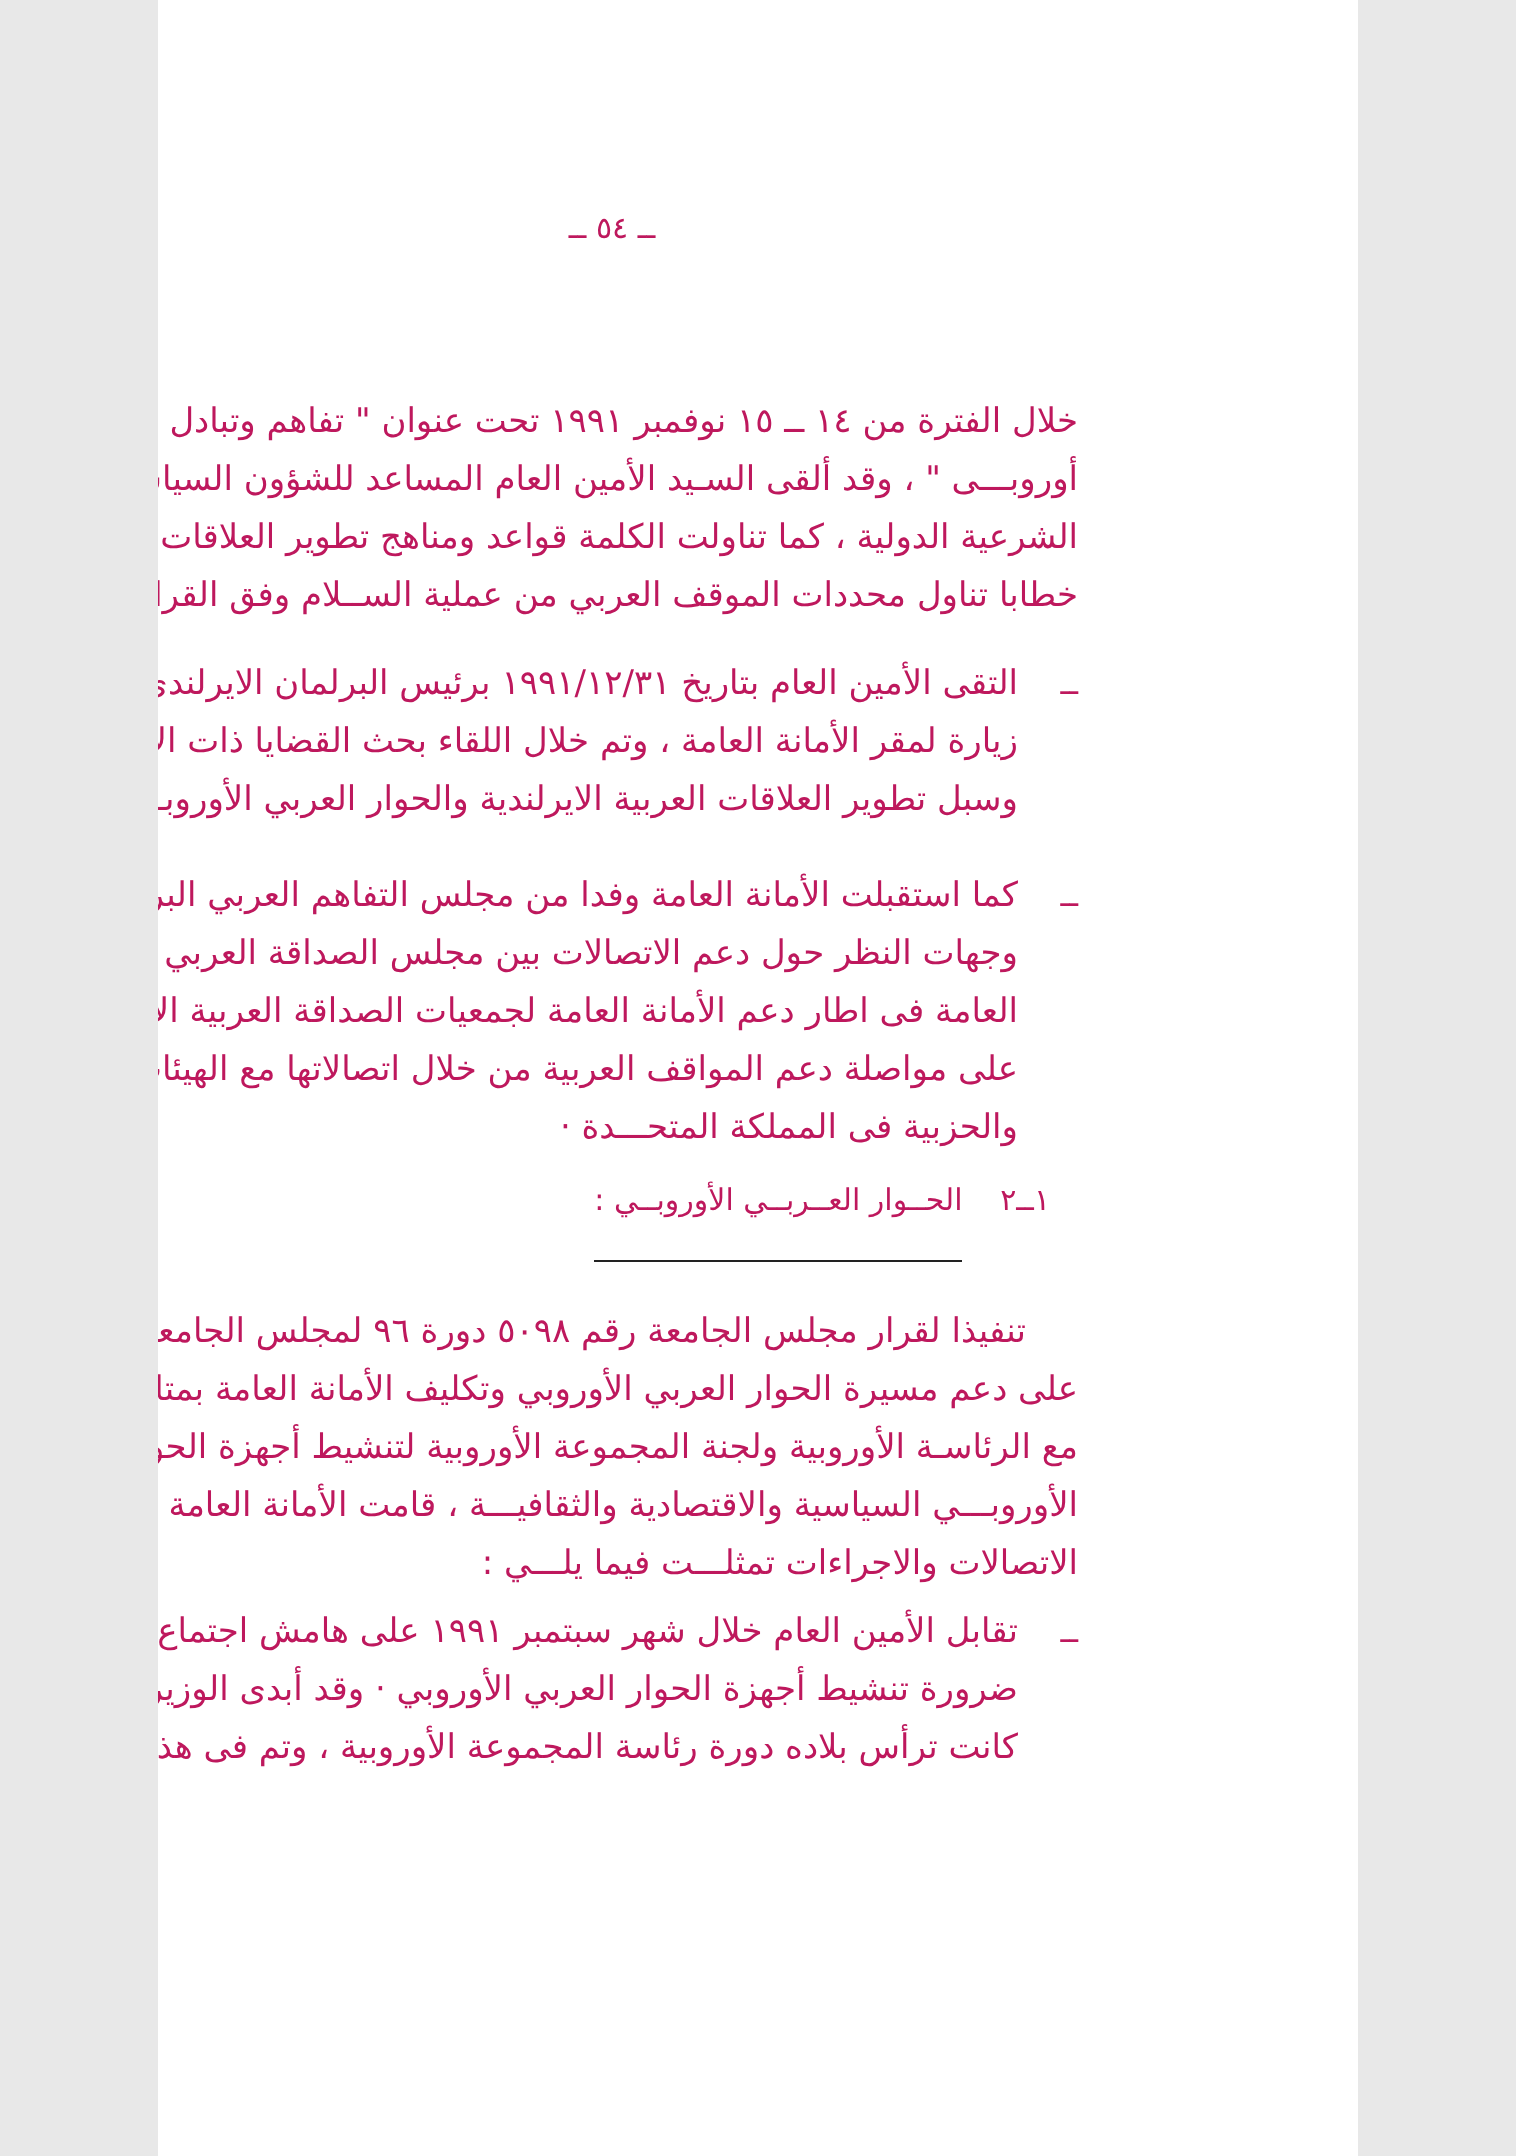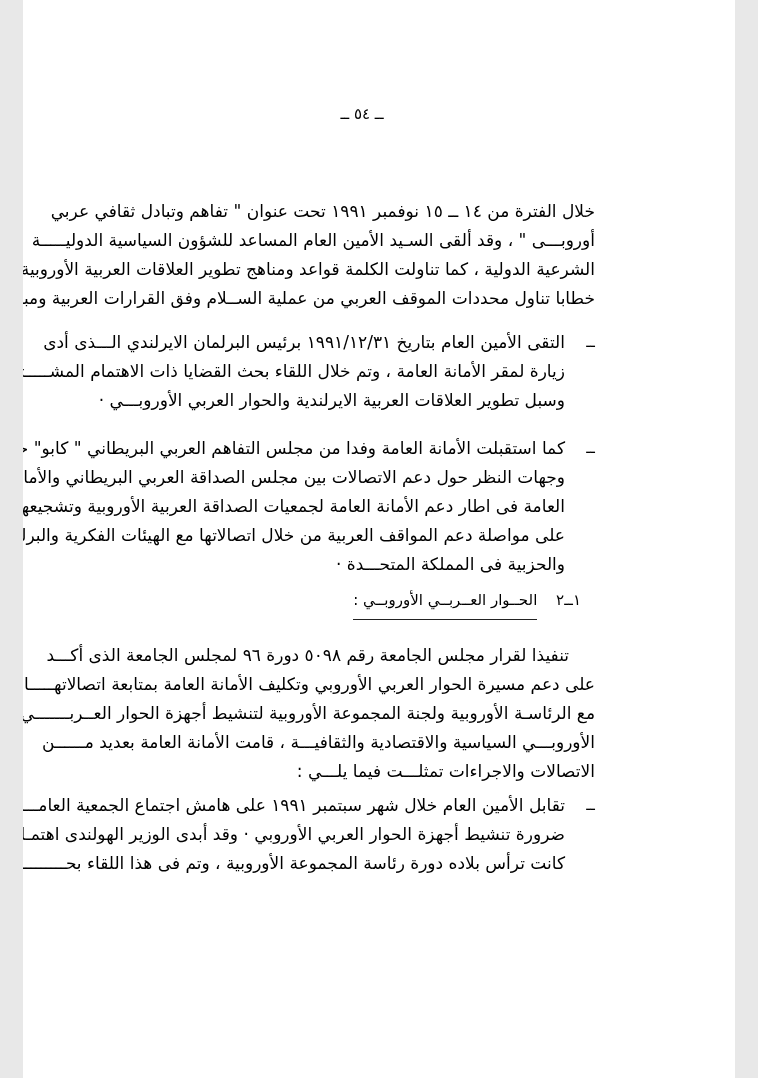--- a/index.html
+++ b/index.html
@@ -1,25 +1,25 @@
 <!DOCTYPE html>
 <html lang="ar" dir="rtl"><head>
 <meta charset="utf-8">
 <style>
   html, body { margin: 0; padding: 0; background: #e8e8e8; }
   .page {
     position: relative;
-    width: 712px;
+    width: 600px;
     height: 1078px;
     margin: 0 auto;
     background: #ffffff;
     overflow: hidden;
     direction: rtl;
     font-family: "DejaVu Sans", sans-serif;
-    color: #000000;
+    color: #be185d;
   }
   .content {
     position: absolute;
     top: 0;
     right: 140px;
     width: 466px;
   }
   .pageno {
     margin-top: 100px;
     line-height: 29px;
@@ -53,21 +53,21 @@
     line-height: 29px;
     font-size: 15px;
     white-space: nowrap;
     text-align: right;
   }
   .heading .num { display: inline-block; }
   .heading .title {
     display: inline-block;
     margin-right: 14px;
     border-bottom: 1.5px solid #222;
-    padding-bottom: 4px;
+    padding-bottom: 15px;
   }
   .para2 { margin-top: 21px; }
   .bullet3 { margin-top: 5px; }
 </style>
 </head>
 <body>
 
 <div class="page">
   <div class="content">
 

